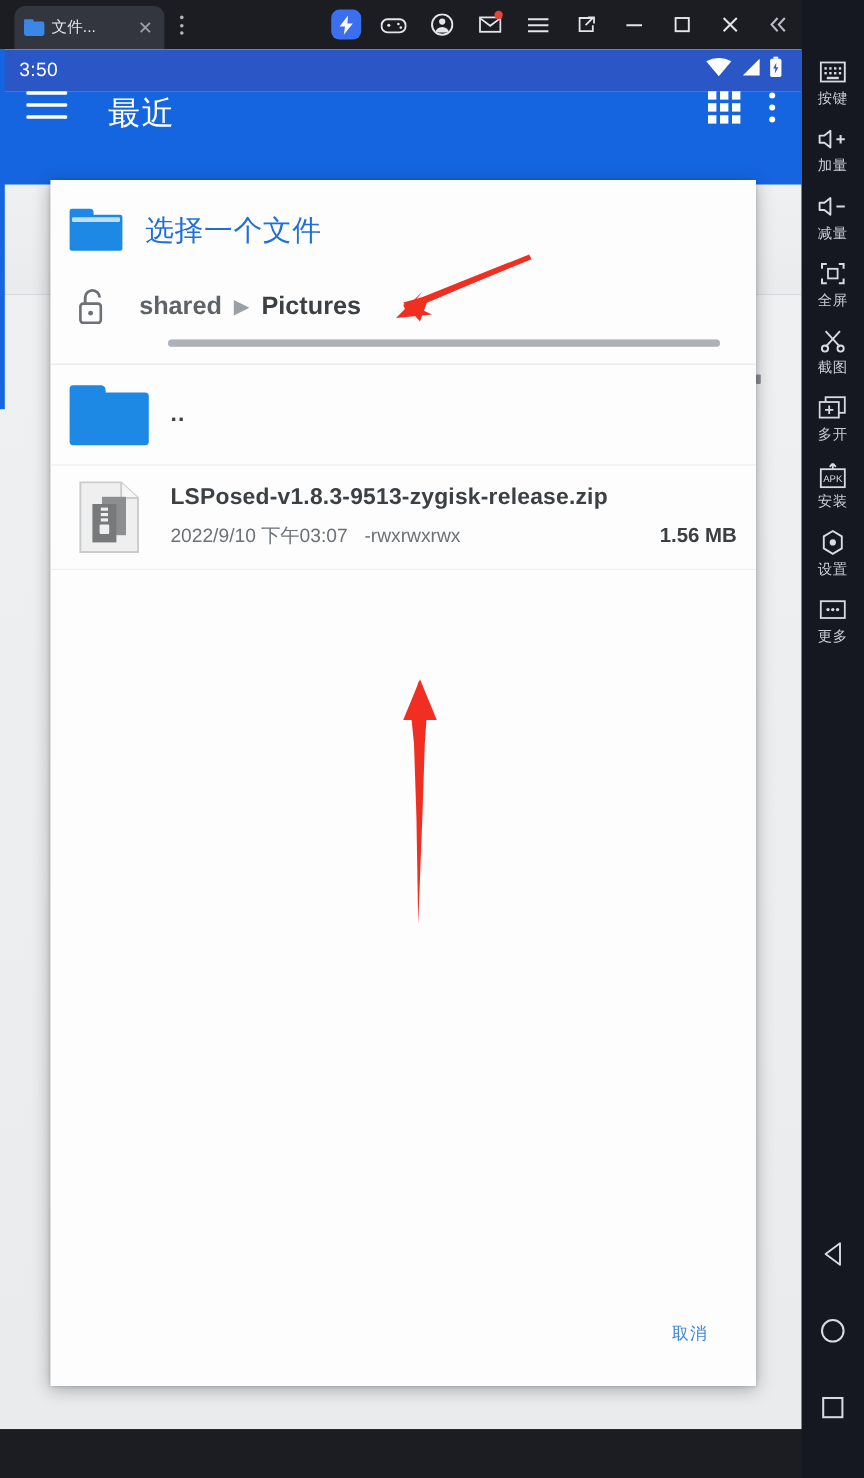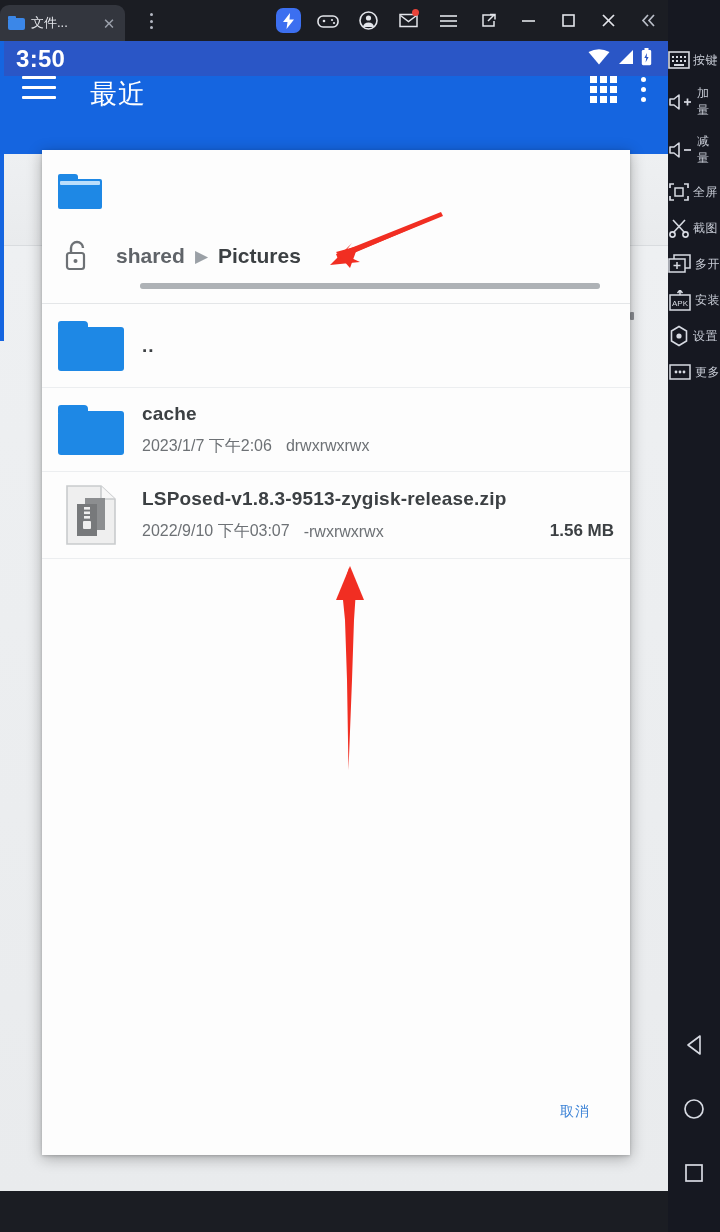--- a/index.html
+++ b/index.html
@@ -10,21 +10,21 @@
     background: #1b1d23;
   }
   #root { position: relative; width: 720px; height: 1232px; }
 
   
   .titlebar {
     position: absolute; left: 0; top: 0; width: 668px; height: 41px;
     background: #1b1d23;
   }
   .tab {
-    position: absolute; left: 0; top: 5px;
+    position: absolute; left: 12px; top: 5px;
     width: 125px; height: 36px;
     background: #33363e;
     border-radius: 9px 9px 0 0;
     display: flex; align-items: center; padding: 0 8px;
   }
   .tab-folder {
     width: 17px; height: 14px; position: relative; flex: none; margin-right: 6px;
   }
   .tab-folder::before {
     content: ""; position: absolute; left: 0; top: 0; width: 8px; height: 3px;
@@ -70,21 +70,21 @@
 
   
   .phone {
     position: absolute; left: 0; top: 41px; width: 668px; height: 1150px;
     background: #eceef0; overflow: hidden;
   }
   .statusbar {
     height: 35px; background: #2a56c6; display: flex; align-items: center;
     padding: 0 16px; color: #fff;
   }
-  .clock { font-size: 24px; font-weight: bold; letter-spacing: .3px; }
+  .clock { font-size: 16px; font-weight: normal; letter-spacing: .3px; }
   .status-icons { margin-left: auto; display: flex; align-items: center; gap: 7px; }
 
   .appbar {
     height: 78px; background: #1565e0; display: flex; align-items: flex-start;
     padding: 0 22px; color: #fff;
   }
   .hamburger { width: 34px; display: flex; flex-direction: column; gap: 7px; }
   .hamburger i { height: 3px; background: #fff; border-radius: 1px; display: block; }
   .appbar-title { font-size: 27px; margin-left: 34px; letter-spacing: 1px; }
   .appbar-actions { margin-left: auto; display: flex; align-items: center; gap: 24px; }
@@ -175,21 +175,21 @@
   .arrows { position: absolute; left:0; top:0; width:720px; height:1232px;
     pointer-events: none; }
 
   
   .sidebar {
     position: absolute; right: 0; top: 0; width: 52px; height: 1232px;
     background: #161821; display: flex; flex-direction: column; align-items: center;
   }
   .sb-collapse { height: 41px; display:flex; align-items:center; justify-content:center; width:100%; }
   .sb-item {
-    width: 52px; padding: 8px 0 6px; display:flex; 
+    width: 52px; padding: 8px 0 6px; display:flex; flex-direction: column;
     align-items:center; gap: 3px;
   }
   .sb-label { color: #c8ccd6; font-size: 12px; letter-spacing: .5px; }
   .sb-icon { height: 22px; display:flex; align-items:center; justify-content:center; }
   .sb-nav { margin-top: auto; padding-bottom: 44px; display:flex;
     flex-direction: column; align-items:center; gap: 34px; }
   .sb-navbtn { width: 30px; height: 30px; display:flex; align-items:center; justify-content:center; }
 
   .bottombar {
     position:absolute; left:0; bottom:0; width:668px; height:41px; background:#1b1d23;
@@ -345,20 +345,21 @@
       <span class="bg-dot"></span>
     </div>
   </div>
 
   <div class="dialog">
 
     <div class="dlg-head">
       <span class="dlg-folder">
           <i class="flap"></i>
         </span>
+      <span class="dlg-title">选择一个文件</span>
     </div>
 
     <div class="crumbbar">
       <span class="lock">
         <svg width="30" height="34" viewBox="0 0 30 34">
           <path d="M9 14 V9 a6 6 0 0 1 12 0" fill="none" stroke="#6d7175" stroke-width="2.4"></path>
           <rect x="5" y="14" width="17" height="16" rx="2.4" fill="none" stroke="#6d7175" stroke-width="2.2"></rect>
           <circle cx="13.5" cy="22" r="2" fill="#6d7175"></circle>
         </svg>
       </span>
@@ -376,30 +377,20 @@
 
     <div class="file-list">
 
       <div class="file-row">
         <span class="file-icon-folder"></span>
         <span class="file-texts">
           <div class="file-name dots">..</div>
         </span>
       </div>
 
-      <div class="file-row">
-        <span class="file-icon-folder"></span>
-        <span class="file-texts">
-          <div class="file-name">cache</div>
-          <div class="file-meta">
-            <span>2023/1/7 下午2:06</span>
-            <span class="perm">drwxrwxrwx</span>
-          </div>
-        </span>
-      </div>
 
       <div class="file-row">
         <span class="file-icon-zip">
           <svg width="56" height="62" viewBox="0 0 56 62">
             <path d="M4 2 H38 L52 15 V60 H4 Z" fill="#efefef" stroke="#c9cbcd" stroke-width="1.6"></path>
             <path d="M38 2 V15 H52" fill="#f7f7f7" stroke="#c9cbcd" stroke-width="1.6"></path>
             <rect x="22" y="14" width="20" height="32" fill="#8c8e90"></rect>
             <rect x="14" y="20" width="20" height="32" fill="#77797b"></rect>
             <g fill="#efefef">
               <rect x="21" y="23" width="6" height="2.6"></rect>

